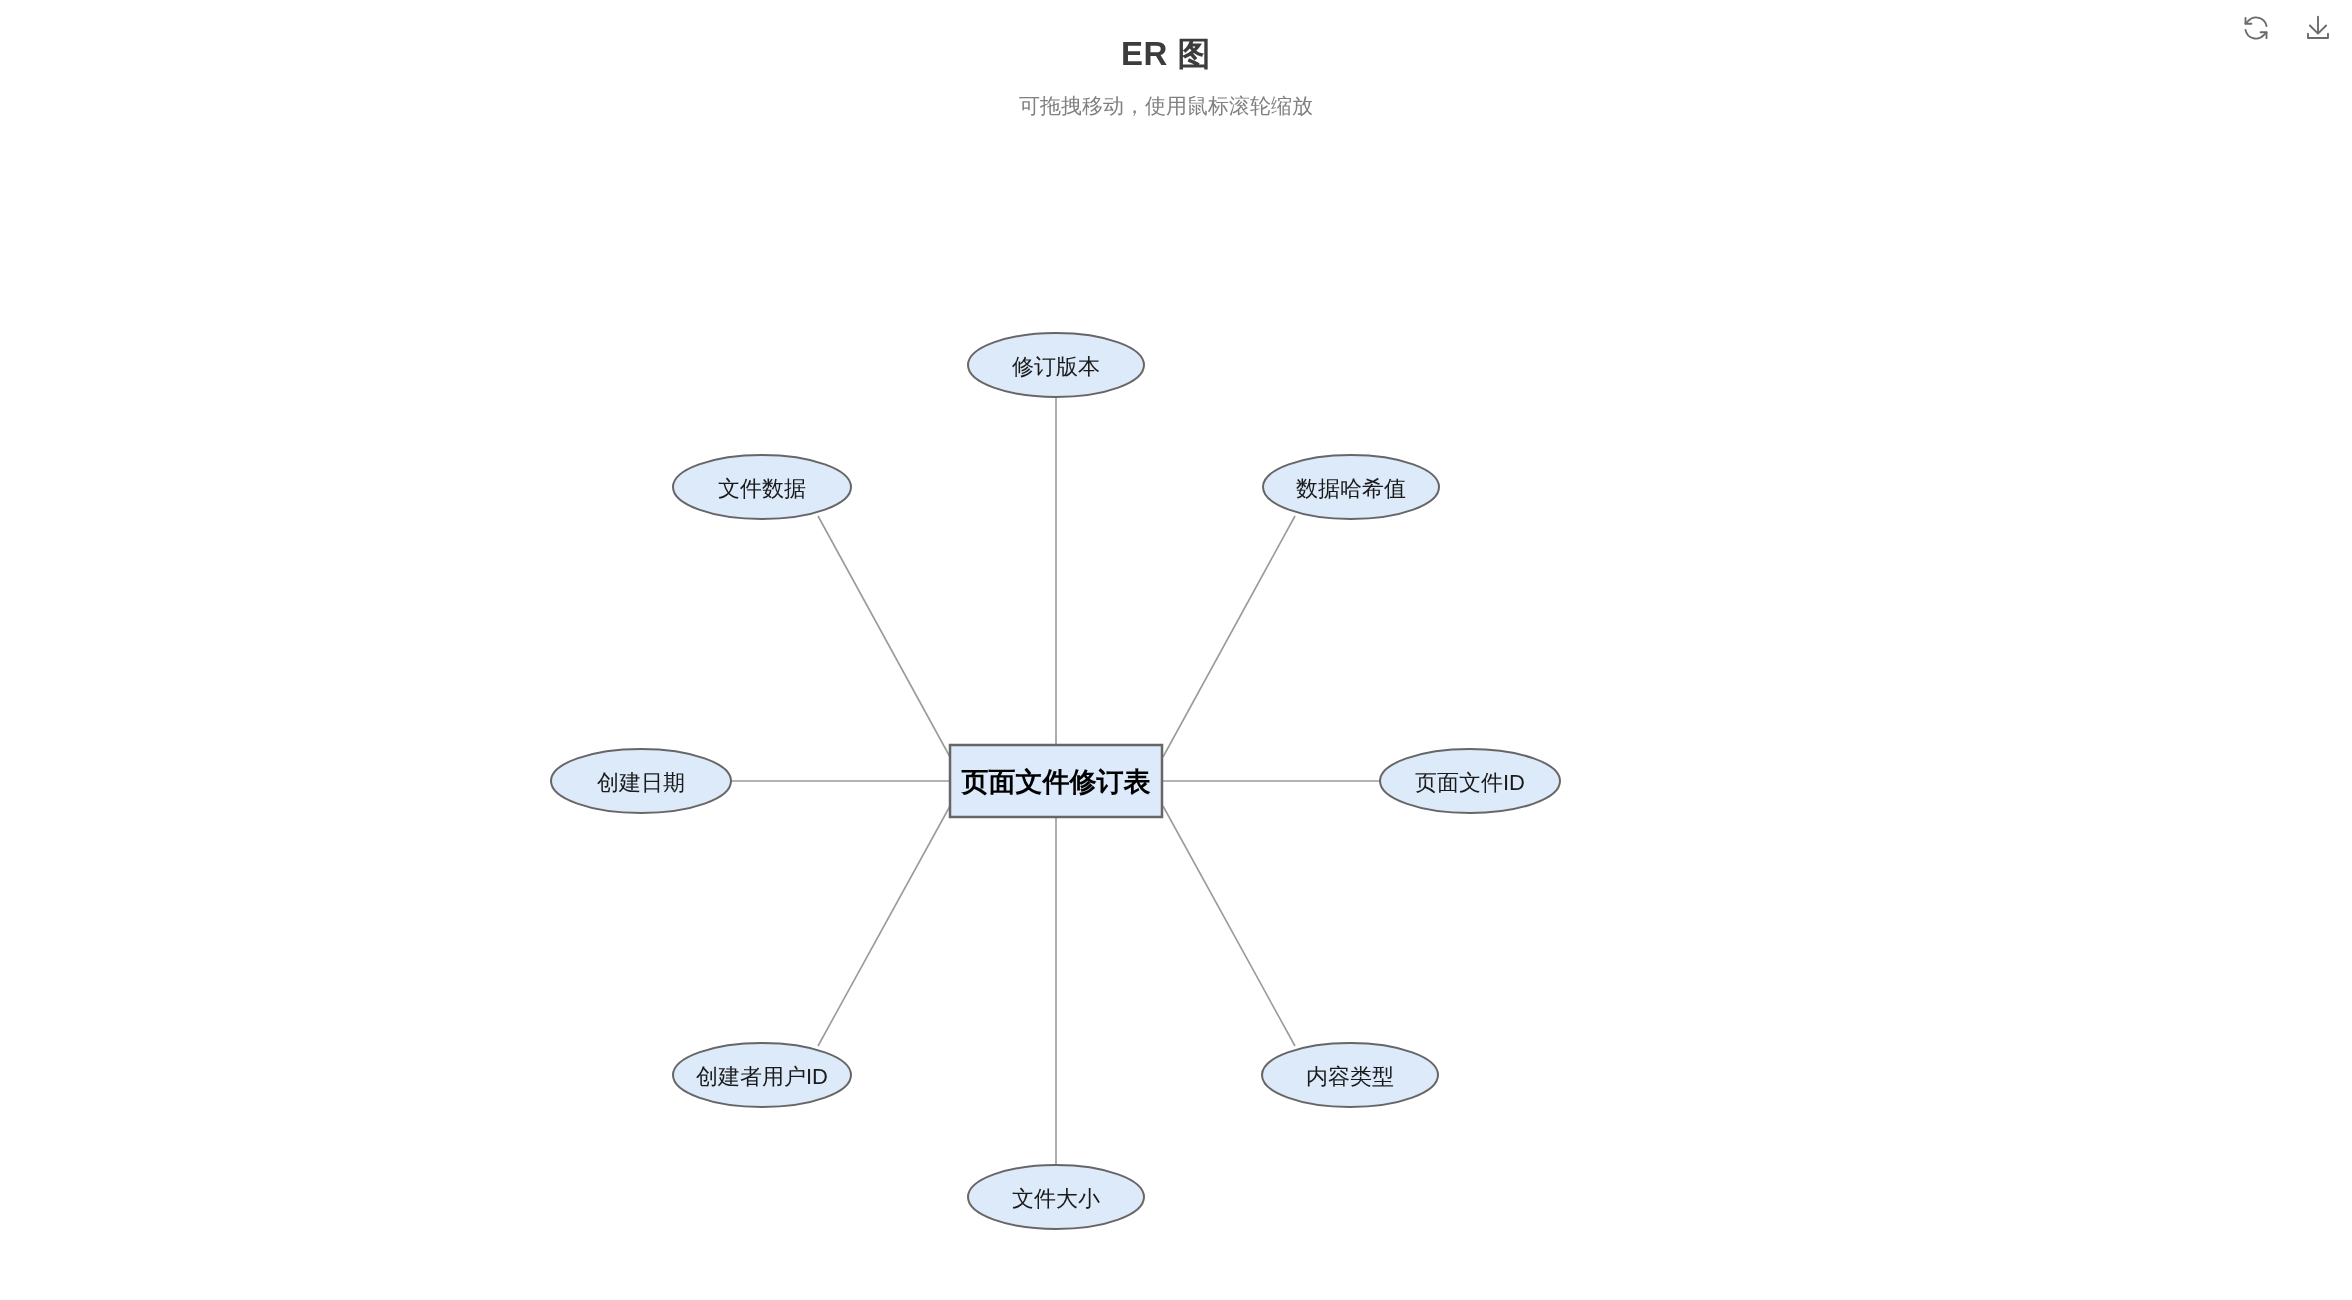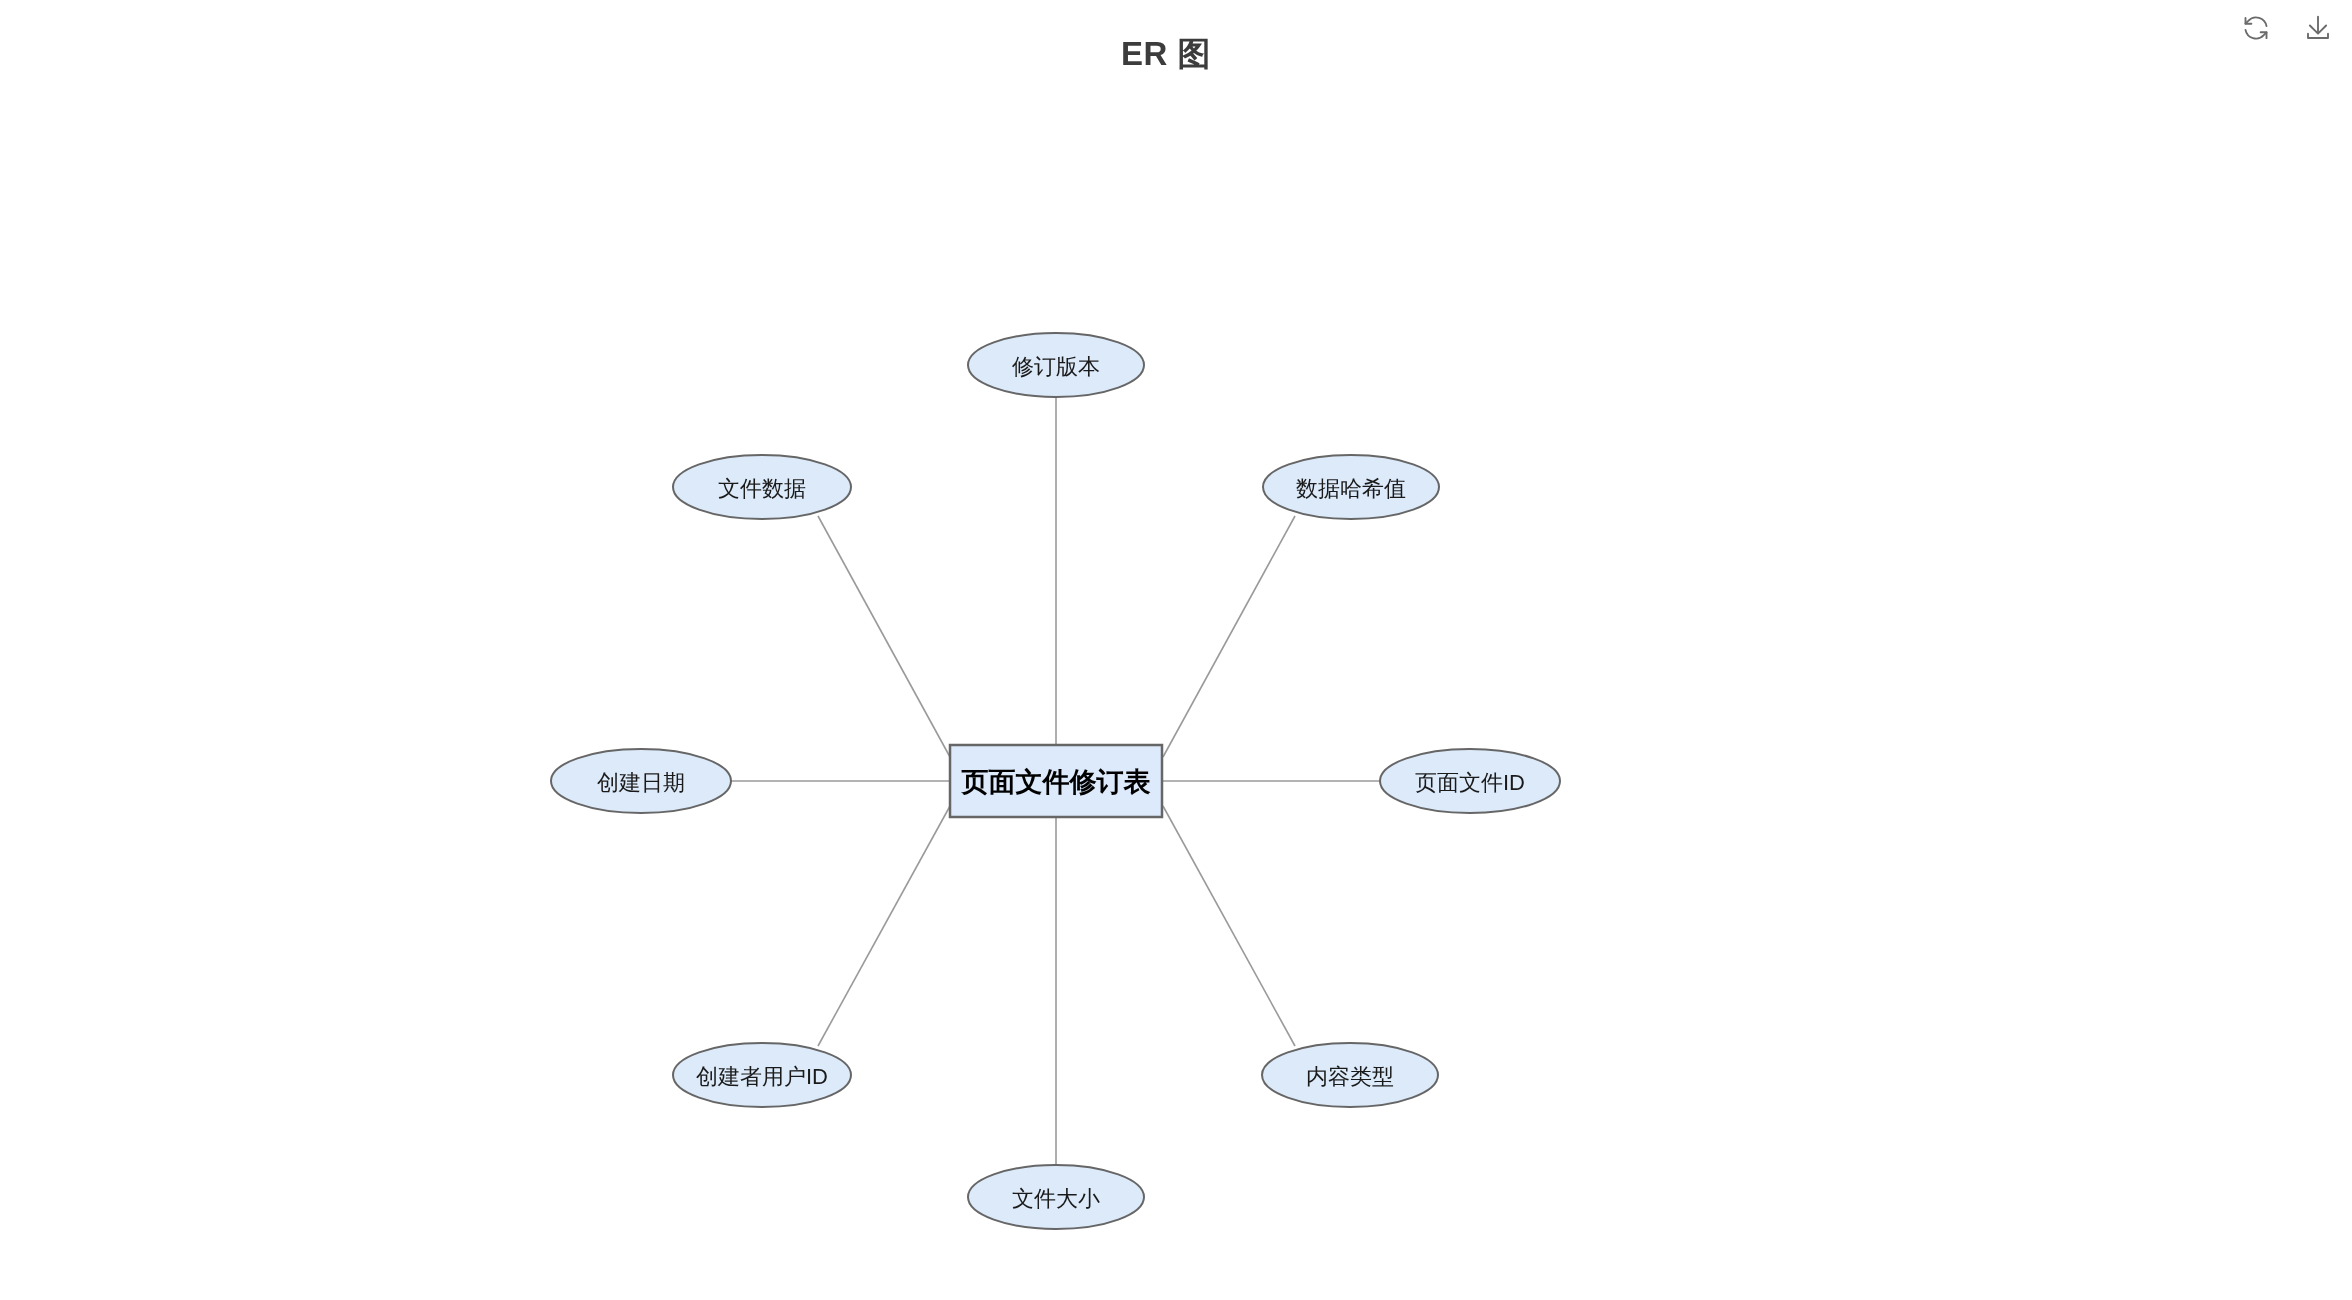--- a/index.html
+++ b/index.html
@@ -133,20 +133,21 @@
         <line x1="12" y1="3" x2="12" y2="16"></line>
         <polyline points="5.5,10 12,16.5 18.5,10"></polyline>
         <polyline points="4,16.5 4,20 20,20 20,16.5"></polyline>
       </svg>
     </span>
   </button>
 </div>
 
 <div class="header">
   <h1 class="page-title">ER 图</h1>
+  <p class="page-subtitle">可拖拽移动，使用鼠标滚轮缩放</p>
 </div>
 
 <div class="canvas">
   <svg id="er-svg" viewBox="0 0 2352 1300" xmlns="http://www.w3.org/2000/svg">
     <g id="edges-group">
         <line x1="1045" y1="745" x2="1045" y2="397" class="edge"></line>
         <line x1="1152" y1="757" x2="1284" y2="516" class="edge"></line>
         <line x1="1152" y1="781" x2="1369" y2="781" class="edge"></line>
         <line x1="1152" y1="806" x2="1284" y2="1046" class="edge"></line>
         <line x1="1045" y1="818" x2="1045" y2="1165" class="edge"></line>

